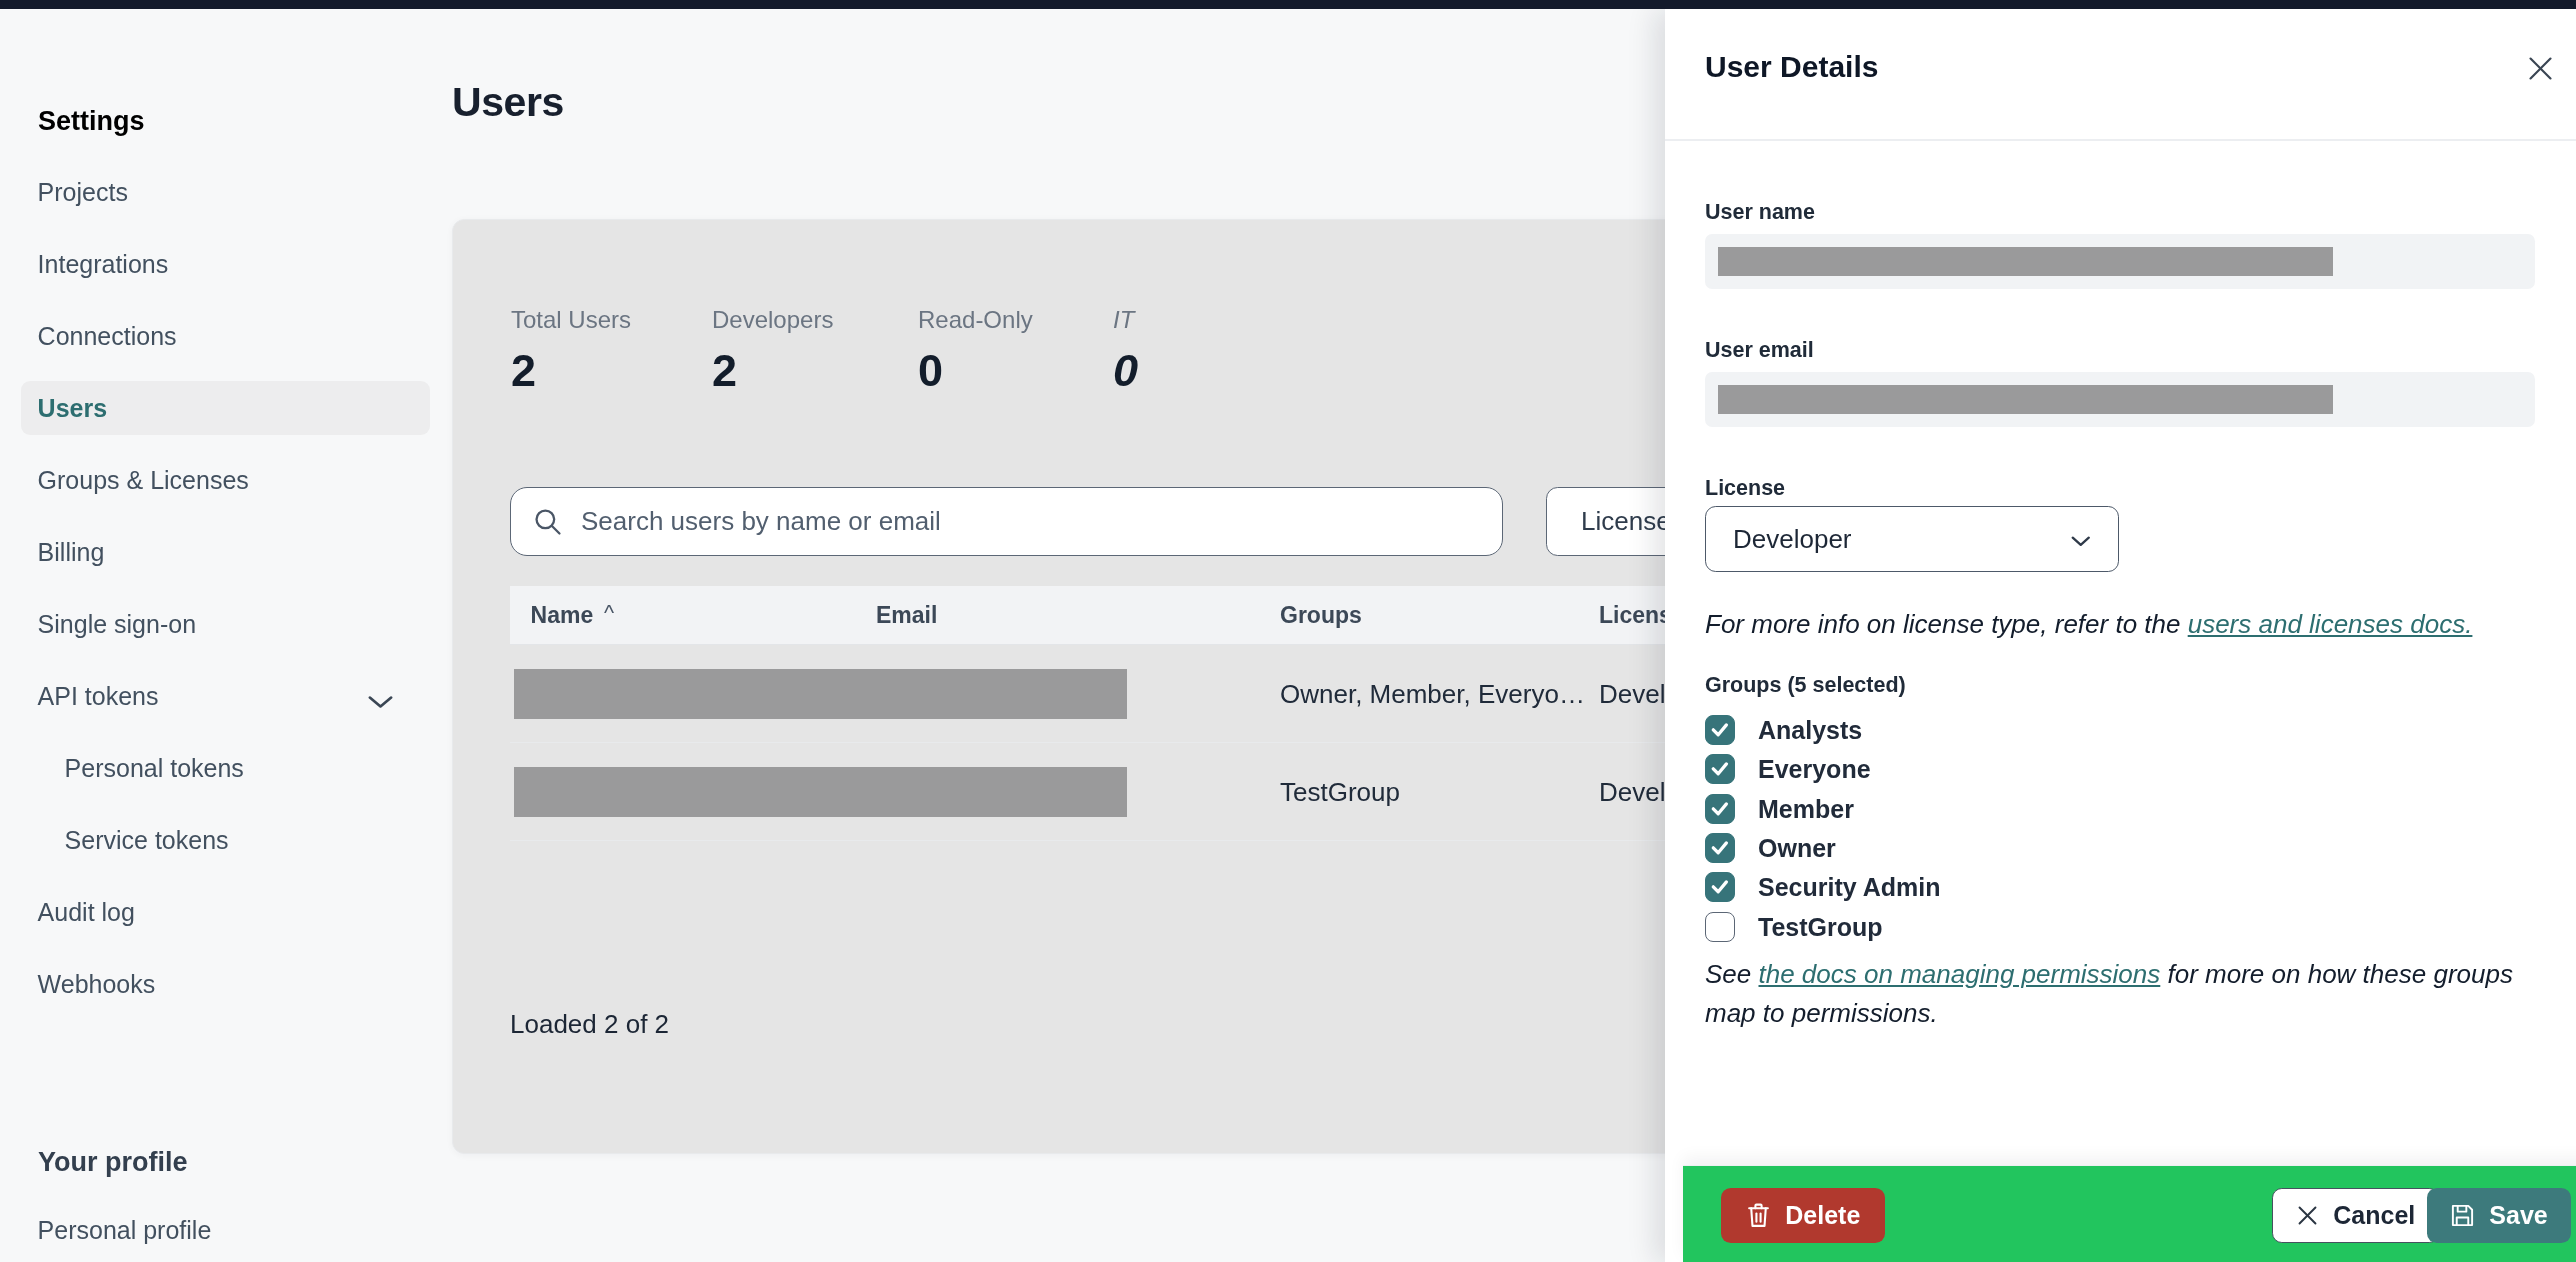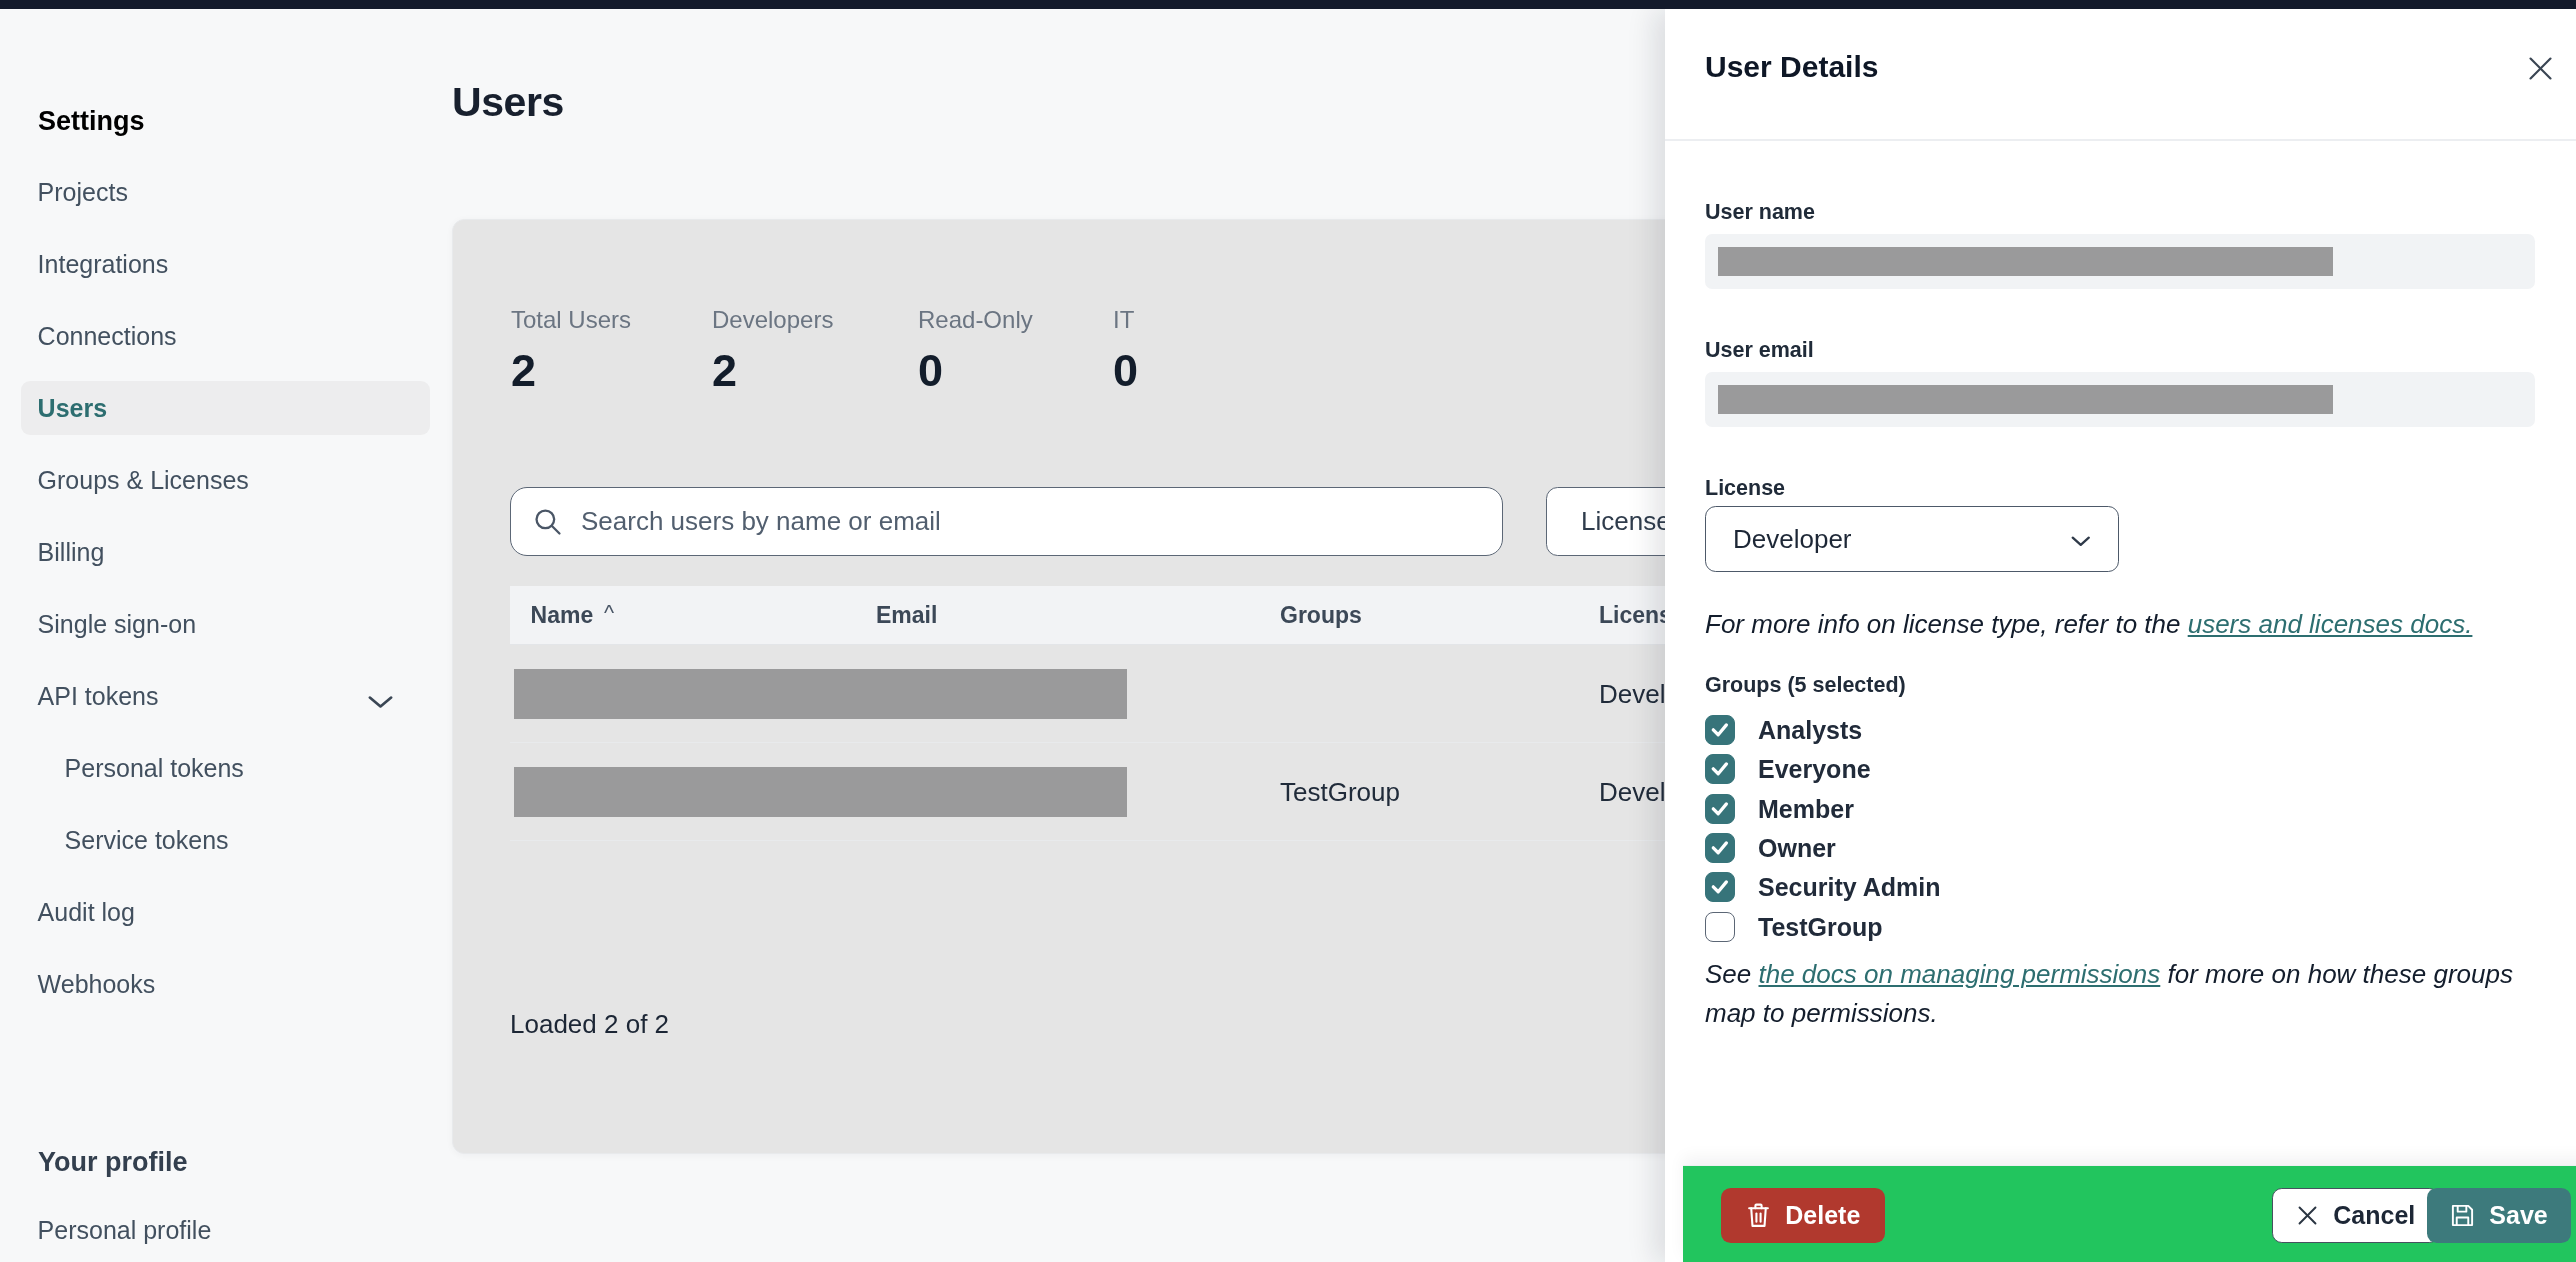--- a/index.html
+++ b/index.html
@@ -31,21 +31,21 @@
   
   .page-title { position:absolute; left:452px; top:79px; font-size:41px; font-weight:800; color:#18202e; letter-spacing:-0.4px; }
   .card {
     position:absolute; left:452px; top:219px; width:1431px; height:935px;
     background:#e5e5e5; border:0.9px solid #e8eaec; border-radius:12.5px;
     box-shadow:0 1.8px 7.2px rgba(16,24,40,0.04); z-index:5;
   }
   .stat { position:absolute; top:86px; }
   .stat .lbl { font-size:24px; color:#6b7582; }
   .stat .val { font-size:45px; font-weight:700; color:#131d2b; margin-top:10.7px; }
-  .stat0 { left:58px; } .stat1 { left:259px; } .stat2 { left:465px; } .stat3 { left:660px; }
+  .stat0 { left:58px; } .stat1 { left:259px; } .stat2 { left:465px; } .stat3 { left:660px;font-style:italic; }
 
   .search-wrap { position:absolute; left:57px; top:267px; width:993px; height:69px; }
   .search-input {
     width:100%; height:100%; border:1.8px solid #5c6776; border-radius:17px; background:#fff;
     padding:0 21.5px 0 70px; font-size:26px; color:#2f3c4c; outline:none;
     font-family:"Liberation Sans", sans-serif;
   }
   .search-input::placeholder { color:#525f6f; opacity:1; }
   .search-icon { position:absolute; left:23px; top:19.7px; pointer-events:none; }
 
@@ -234,20 +234,21 @@
     <div class="th th-groups">
         <span>Groups</span>
       </div>
     <div class="th th-license">
         <span>License</span>
       </div>
   </div>
 
   <div class="trow trow1">
     <div class="redact-row"></div>
+    <div class="cell cell-groups">Owner, Member, Everyo…</div>
     <div class="cell cell-license">Developer</div>
   </div>
   <div class="trow trow2">
     <div class="redact-row"></div>
     <div class="cell cell-groups">TestGroup</div>
     <div class="cell cell-license">Developer</div>
   </div>
 
   <div class="loaded">Loaded 2 of 2</div>
 </div>

